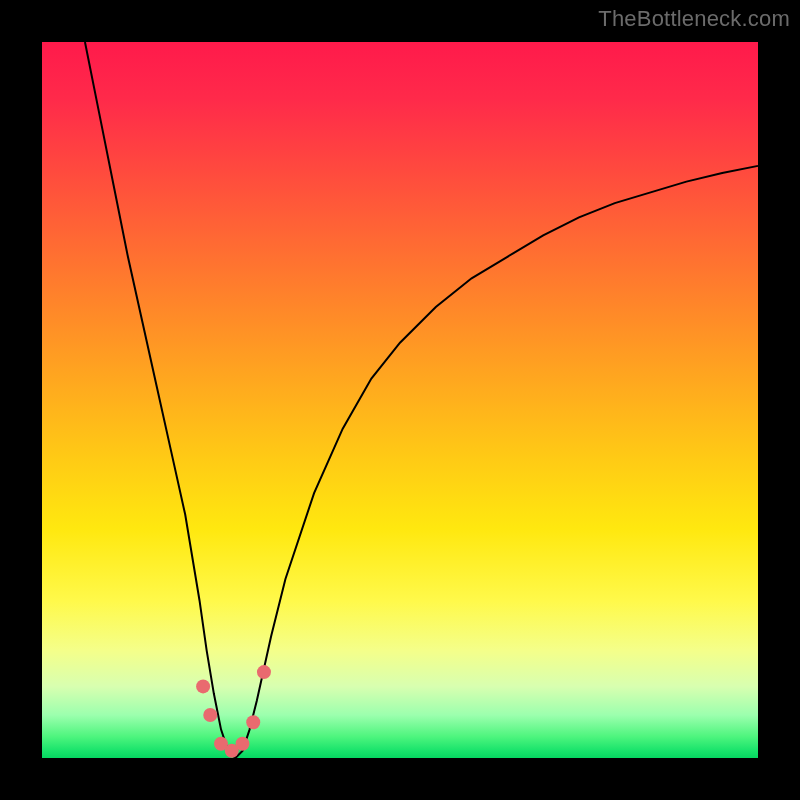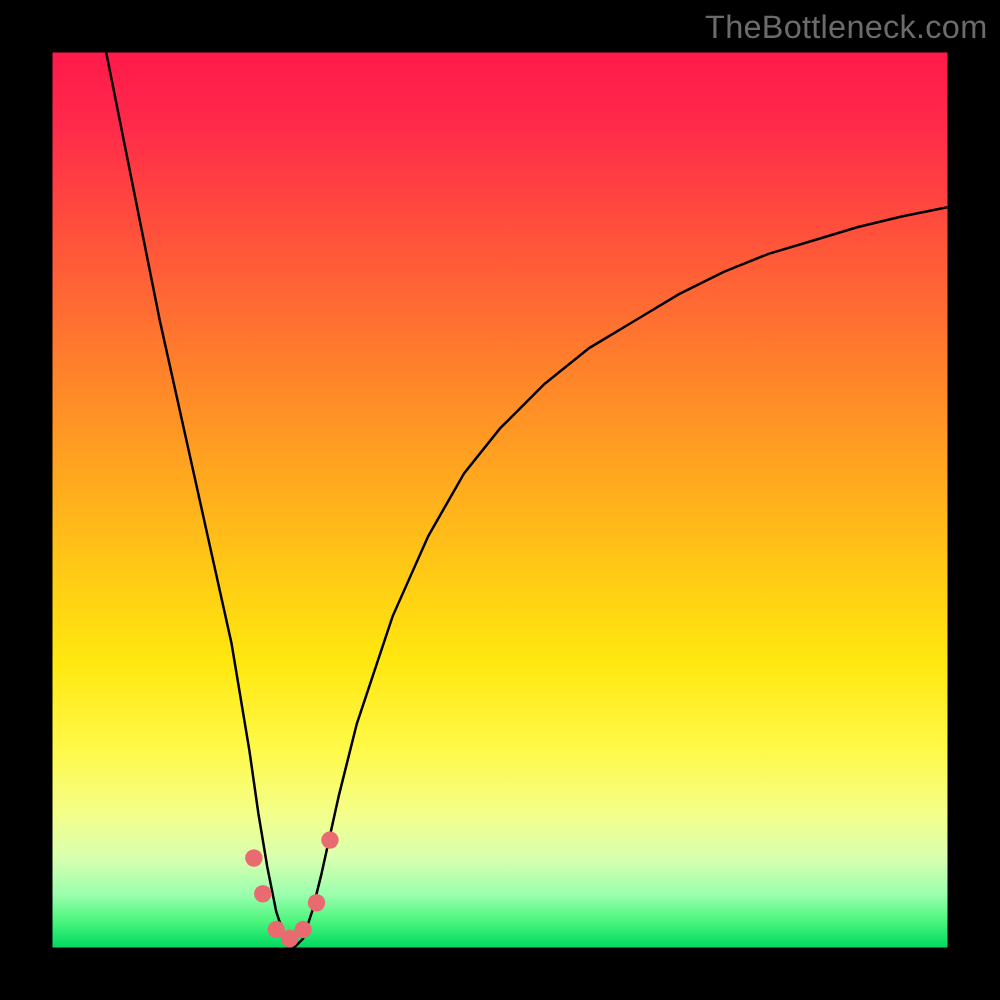--- a/index.html
+++ b/index.html
@@ -40,21 +40,21 @@
       #4ef57e 97%,
       #18e36b 99%,
       #06d761 100%
     );
   }
   .watermark {
     position: absolute;
     top: 6px;
     right: 10px;
     color: #6b6b6b;
-    font-size: 26px;
+    font-size: 22px;
     letter-spacing: 0.2px;
     user-select: none;
   }
   svg.curve {
     position: absolute;
     left: 0;
     top: 0;
     width: 716px;
     height: 716px;
     overflow: visible;

